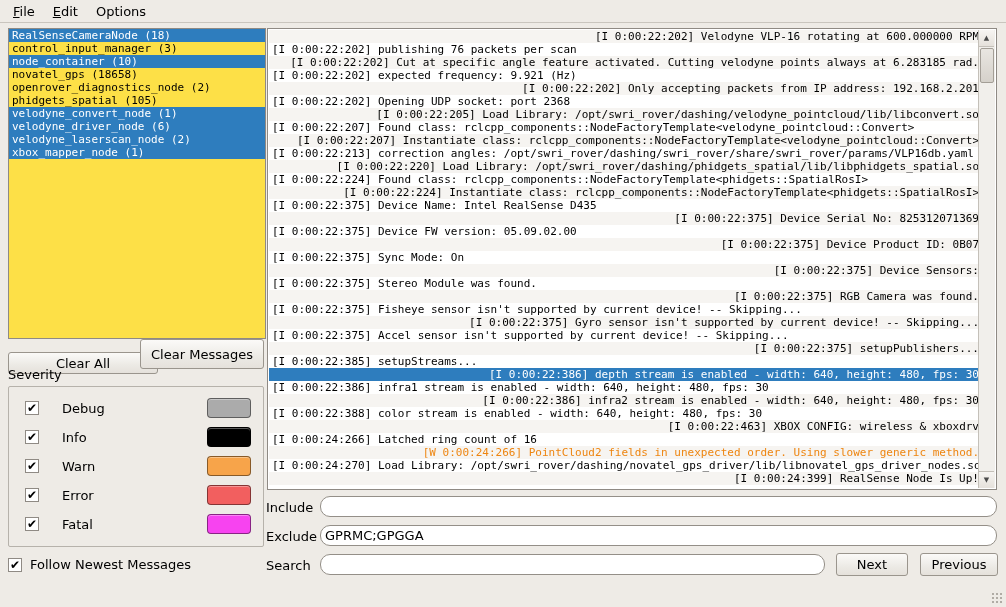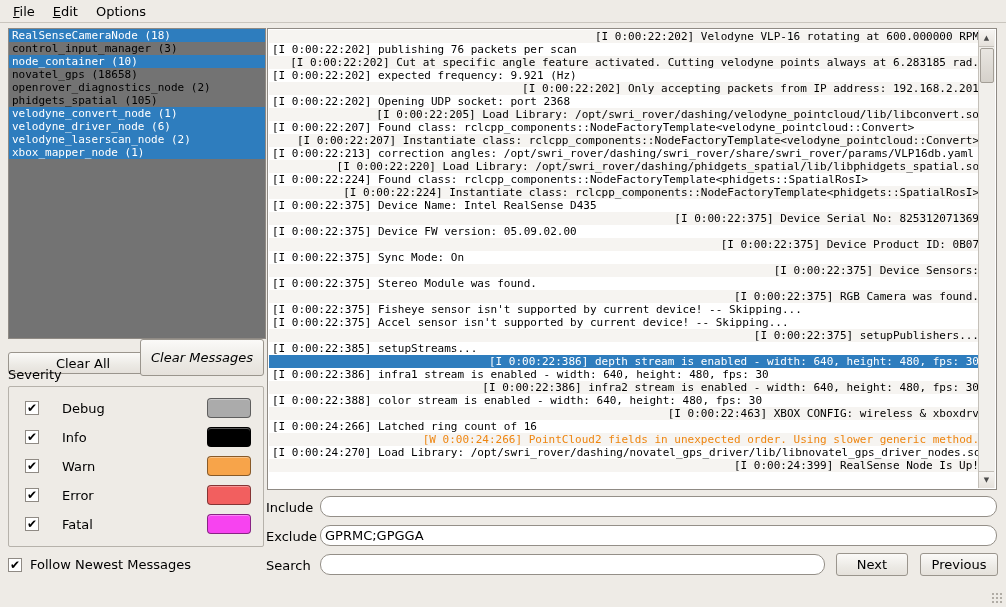--- a/index.html
+++ b/index.html
@@ -12,21 +12,21 @@
   .menubar {
     position:absolute; left:0; top:0; right:0; height:22px;
     background:#eeebe6; border-bottom:1px solid #c9c5be;
     display:flex; align-items:center; padding-left:4px;
   }
   .menu-item { padding:2px 9px; cursor:default; }
   .menu-item .ac { text-decoration:underline; }
   
   .listbox {
     position:absolute; left:8px; top:28px; width:256px; height:309px;
-    background:#737373; border:1px solid #8f8a84; overflow:hidden;
+    background:#fde047; border:1px solid #8f8a84; overflow:hidden;
     font-family:"DejaVu Sans Mono", "Liberation Mono", monospace; font-size:11px;
   }
   .node-row { height:13px; line-height:13px; padding-left:3px; white-space:nowrap; }
   .node-row.sel { background:#2e7dbe; color:#fff; }
   
   .btn {
     position:absolute; box-sizing:border-box;
     background:linear-gradient(#fbfaf8,#eceae5 60%,#e5e1db);
     border:1px solid #9a958d; border-radius:3px;
     display:flex; align-items:center; justify-content:center;
@@ -113,21 +113,21 @@
     <div class="node-row">novatel_gps (18658)</div>
     <div class="node-row">openrover_diagnostics_node (2)</div>
     <div class="node-row">phidgets_spatial (105)</div>
     <div class="node-row sel">velodyne_convert_node (1)</div>
     <div class="node-row sel">velodyne_driver_node (6)</div>
     <div class="node-row sel">velodyne_laserscan_node (2)</div>
     <div class="node-row sel">xbox_mapper_node (1)</div>
   </div>
 
 <div class="btn" style="left:8px;top:352px;width:150px;height:22px;">Clear All</div>
-<div class="btn" style="left:140px;top:339px;width:124px;height:37px;font-style:italic;">Clear Messages</div>
+<div class="btn" style="left:140px;top:339px;width:124px;height:30px;">Clear Messages</div>
 
 <div class="severity-title">Severity</div>
 <div class="severity-box">
     <div class="sev-row" style="top: 10px;">
       <span class="checkbox">✔</span>
       <span class="sev-label">Debug</span>
       <span class="swatch" style="background: rgb(171, 171, 171);"></span>
     </div>
     <div class="sev-row" style="top: 39px;">
       <span class="checkbox">✔</span>
@@ -173,20 +173,21 @@
       <div class="log-row alt">[I 0:00:22:224] Instantiate class: rclcpp_components::NodeFactoryTemplate&lt;phidgets::SpatialRosI&gt;</div>
       <div class="log-row">[I 0:00:22:375] Device Name: Intel RealSense D435</div>
       <div class="log-row alt">[I 0:00:22:375] Device Serial No: 825312071369</div>
       <div class="log-row">[I 0:00:22:375] Device FW version: 05.09.02.00</div>
       <div class="log-row alt">[I 0:00:22:375] Device Product ID: 0B07</div>
       <div class="log-row">[I 0:00:22:375] Sync Mode: On</div>
       <div class="log-row alt">[I 0:00:22:375] Device Sensors:</div>
       <div class="log-row">[I 0:00:22:375] Stereo Module was found.</div>
       <div class="log-row alt">[I 0:00:22:375] RGB Camera was found.</div>
       <div class="log-row">[I 0:00:22:375] Fisheye sensor isn't supported by current device! -- Skipping...</div>
+      <div class="log-row alt">[I 0:00:22:375] Gyro sensor isn't supported by current device! -- Skipping...</div>
       <div class="log-row">[I 0:00:22:375] Accel sensor isn't supported by current device! -- Skipping...</div>
       <div class="log-row alt">[I 0:00:22:375] setupPublishers...</div>
       <div class="log-row">[I 0:00:22:385] setupStreams...</div>
       <div class="log-row alt sel">[I 0:00:22:386] depth stream is enabled - width: 640, height: 480, fps: 30</div>
       <div class="log-row">[I 0:00:22:386] infra1 stream is enabled - width: 640, height: 480, fps: 30</div>
       <div class="log-row alt">[I 0:00:22:386] infra2 stream is enabled - width: 640, height: 480, fps: 30</div>
       <div class="log-row">[I 0:00:22:388] color stream is enabled - width: 640, height: 480, fps: 30</div>
       <div class="log-row alt">[I 0:00:22:463] XBOX CONFIG: wireless &amp; xboxdrv</div>
       <div class="log-row">[I 0:00:24:266] Latched ring count of 16</div>
       <div class="log-row alt warn">[W 0:00:24:266] PointCloud2 fields in unexpected order. Using slower generic method.</div>

